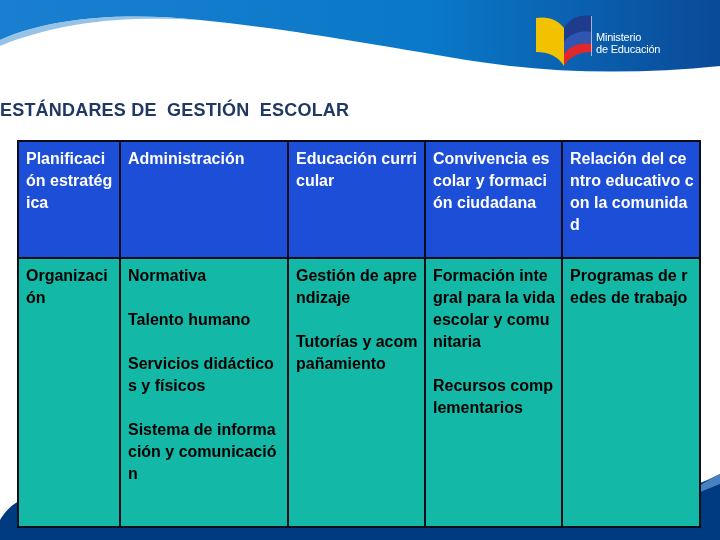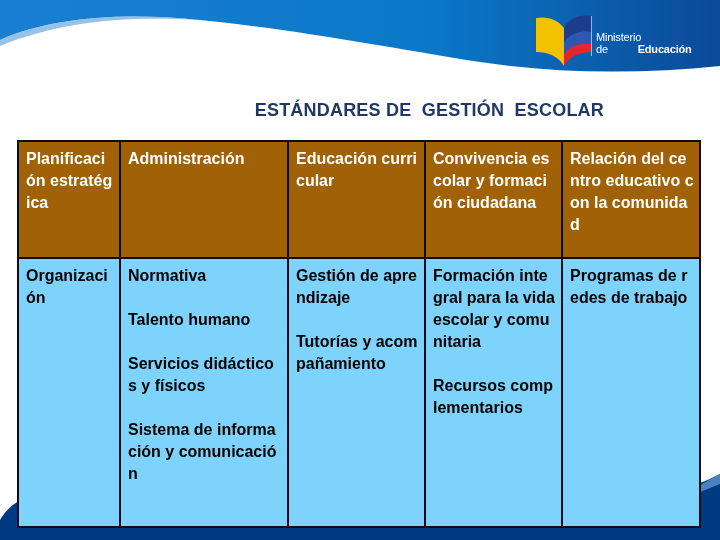--- a/index.html
+++ b/index.html
@@ -8,42 +8,42 @@
       background: #ffffff;
       font-family: "Liberation Sans", sans-serif;
     }
     .banner-top { position: absolute; left: 0; top: 0; width: 720px; height: 80px; }
     .banner-bottom { position: absolute; left: 0; top: 470px; width: 720px; height: 70px; }
     .logo { position: absolute; left: 534px; top: 10px; width: 150px; height: 60px; }
     .logo-text {
       position: absolute; left: 596px; top: 31px; color: #ffffff;
       font-size: 11px; line-height: 12px; letter-spacing: -0.2px;
     }
-    .logo-text .l2 b { font-weight: bold; margin-left: 27px; }
+    .logo-text .l2 b { font-weight: normal; }
     .logo-divider { position: absolute; left: 591px; top: 16px; width: 1px; height: 40px; background: rgba(255,255,255,0.6); }
     .title {
-      position: absolute; left: 0; top: 100px; width: 604px; text-align: right;
+      position: absolute; left: 0; top: 100px; width: 604px; text-align: left;
       font-size: 18px; font-weight: bold; color: #1f3864; letter-spacing: 0.2px;
       white-space: pre;
     }
     table.grid {
       position: absolute; left: 17px; top: 140px;
       width: 682px; height: 388px;
       border-collapse: collapse;
       table-layout: fixed;
     }
     table.grid td {
       border: 2px solid #0d0d1a;
       vertical-align: top;
       padding: 6px 5px 4px 7px;
       font-size: 16px; font-weight: bold; line-height: 22px;
       word-break: break-all;
     }
-    tr.head td { background: #a16207; color: #ffffff; height: 105px; }
-    tr.body td { background: #7dd3fc; color: #000000; }
+    tr.head td { background: #1d4ed8; color: #ffffff; height: 105px; }
+    tr.body td { background: #14b8a6; color: #000000; }
     .item { display: block; margin-bottom: 22px; }
     .item:last-child { margin-bottom: 0; }
   </style>
 </head>
 <body>
 
 <svg class="banner-top" viewBox="0 0 720 80" preserveAspectRatio="none">
   <defs>
     <linearGradient id="tb" x1="0" y1="0" x2="1" y2="0">
       <stop offset="0" stop-color="#1a7fd0"></stop>

